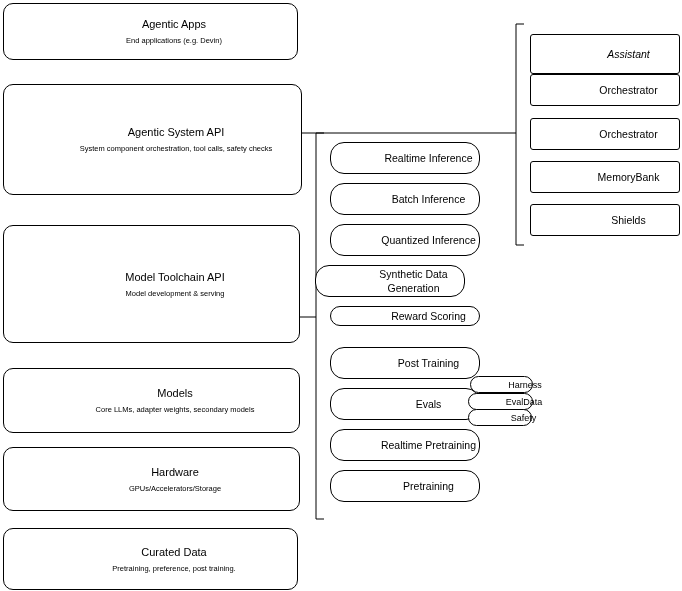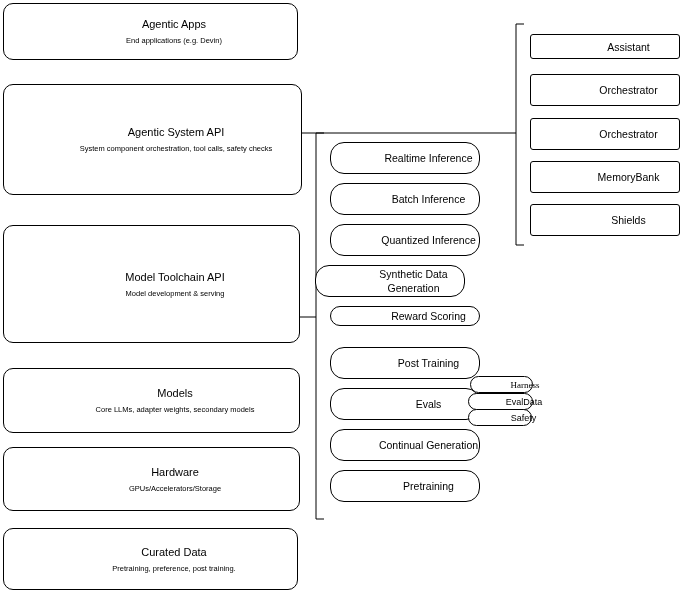--- a/index.html
+++ b/index.html
@@ -134,43 +134,43 @@
   <div class="node mid" style="left:330px; top:306px; width:150px; height:20px;">
     <div class="title">Reward Scoring</div>
   </div>
   <div class="node mid" style="left:330px; top:347px; width:150px; height:32px;">
     <div class="title">Post Training</div>
   </div>
   <div class="node mid" style="left:330px; top:388px; width:150px; height:32px;">
     <div class="title">Evals</div>
   </div>
   <div class="node mid" style="left:330px; top:429px; width:150px; height:32px;">
-    <div class="title">Continual Generation</div>
+    <div class="title">Realtime Pretraining</div>
   </div>
   <div class="node mid" style="left:330px; top:470px; width:150px; height:32px;">
     <div class="title">Pretraining</div>
   </div>
 
-  <div class="node right" style="left:530px; top:34px; width:150px; height:25px;">
+  <div class="node right" style="left:530px; top:34px; width:150px; height:40px;font-style:italic;">
     <div class="title">Assistant</div>
   </div>
   <div class="node right" style="left:530px; top:74px; width:150px; height:32px;">
     <div class="title">Orchestrator</div>
   </div>
   <div class="node right" style="left:530px; top:118px; width:150px; height:32px;">
     <div class="title">Orchestrator</div>
   </div>
   <div class="node right" style="left:530px; top:161px; width:150px; height:32px;">
     <div class="title">MemoryBank</div>
   </div>
   <div class="node right" style="left:530px; top:204px; width:150px; height:32px;">
     <div class="title">Shields</div>
   </div>
 
-  <div class="node pill" style="left:470px; top:376px; width:63px; height:17px;font-family:Liberation Serif, serif;">
+  <div class="node pill" style="left:470px; top:376px; width:63px; height:17px;">
     <div class="title">Harness</div>
   </div>
   <div class="node pill" style="left:468px; top:393px; width:65px; height:17px;">
     <div class="title">EvalData</div>
   </div>
   <div class="node pill" style="left:468px; top:409px; width:64px; height:17px;">
     <div class="title">Safety</div>
   </div>
 
 </div>

